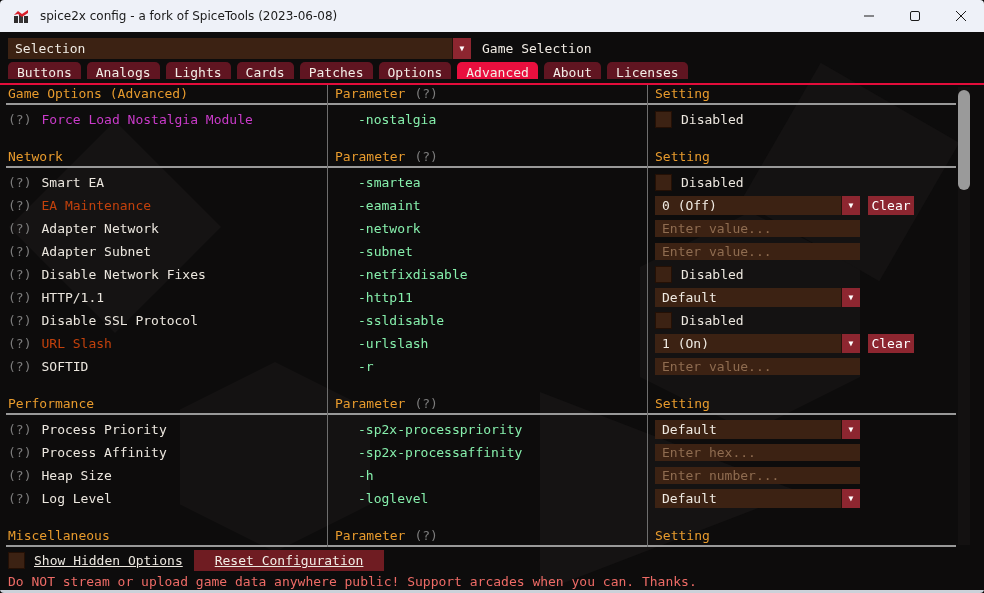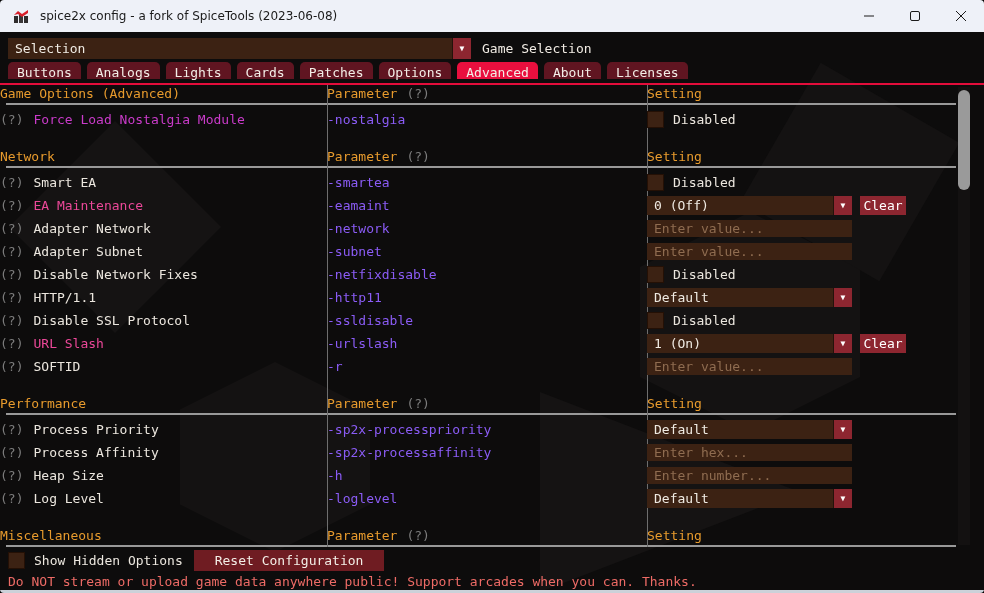--- a/index.html
+++ b/index.html
@@ -50,55 +50,55 @@
     background:#601521; color:#f3eee7; font-family:inherit; font-size:13px;
     border-radius:5px 5px 0 0; line-height:21px;
   }
   .tab.active { background:#e90f3e; }
   .tab-underline { top:51px; left:0; width:984px; height:2px; background:#e30d3b; }
   
   .content { top:53px; left:0; width:958px; height:462px; overflow:hidden; z-index:2; }
   .vline { position:absolute; top:0; width:1px; height:100%; background:#6e6e6e; }
   .v1 { left:327px; } .v2 { left:647px; }
   .grid { display:grid; grid-template-columns:327px 320px 1fr; position:relative; z-index:1;}
-  .cell { display:flex; align-items:center; }
+  .cell { padding-left:8px; display:flex; align-items:center; }
   .section { margin-bottom:17px; }
   .sec-head { height:17px; font-size:13px; }
   .sec-title { color:#e89b2d; }
   .hdr { color:#e89b2d; }
   .hint { color:#7d7d7d; }
   .sec-head .hint { margin-left:9px; }
   .sec-hr { height:2px; background:#999; margin:1px 2px 3px 6px; }
   .section:last-child .sec-hr { margin-bottom:1px; }
   .row { height:23px; font-size:13px; }
   .row .hint { margin-right:10px; cursor:pointer; }
   .lab.normal { color:#ece7df; }
-  .lab.modified { color:#ec4899; }
+  .lab.modified { color:#c2410c; }
   .lab.special { color:#ca3bca; }
-  .param { color:#8b5cf6; }
+  .param { color:#86efac;margin-left:23px; }
   .checkbox {
     width:17px; height:17px; background:#3c2213; border:1px solid #241005;
     display:inline-block; cursor:pointer; flex:0 0 17px;
   }
   .cb-label { margin-left:9px; }
   .ctl-select { width:205px; height:19px; }
   .clear-btn {
     width:46px; height:19px; margin-left:8px; border:none; cursor:pointer;
     background:#8d2630; color:#fff; font-family:inherit; font-size:13px; line-height:19px;
   }
   .text-input {
     width:205px; height:17px; border:none; background:#3c2213; color:#f0ebe3;
     font-family:inherit; font-size:13px; padding:0 7px; outline:none;
   }
   .text-input::placeholder { color:#8f6c50; opacity:1; }
   
   .scrollbar { top:55px; right:14px; width:12px; height:458px; background:#131111; z-index:3;}
   .scroll-thumb { width:12px; height:100px; margin-top:3px; background:#9a9a9a; border-radius:6px; cursor:pointer; }
   
-  .bottombar { top:518px; left:8px; display:flex; align-items:center; gap:9px; z-index:3; font-size:13px; }
+  .bottombar { top:518px; left:8px; display:flex; align-items:center; gap:9px; z-index:3; font-size:13px;text-decoration:underline; }
   .reset-btn {
     height:21px; border:none; cursor:pointer; background:#6f1c22; color:#f3eee7;
     font-family:inherit; font-size:13px; padding:0 21px; margin-left:2px;
   }
   .warning { top:542px; left:8px; font-size:13px; color:#ee6b66; z-index:3; }
   .bottom-edge { height:3px; background:#ccd1d9; }
 </style>
 </head>
 <body>
 

